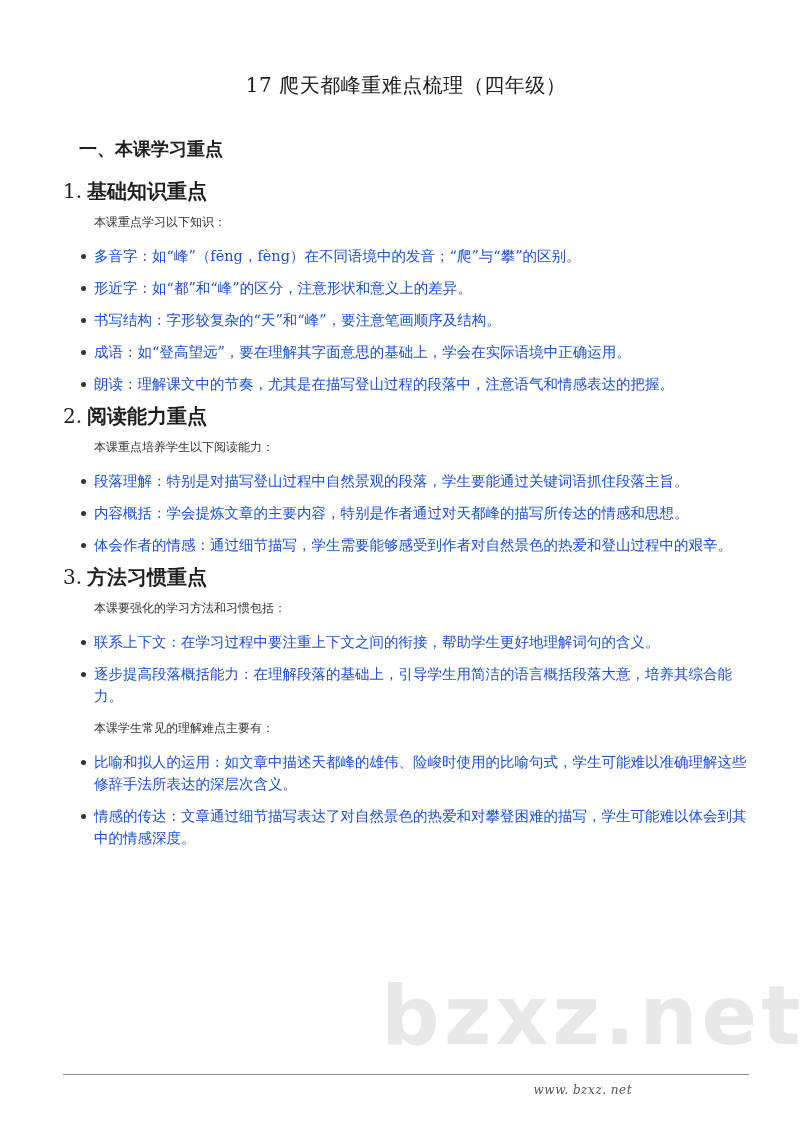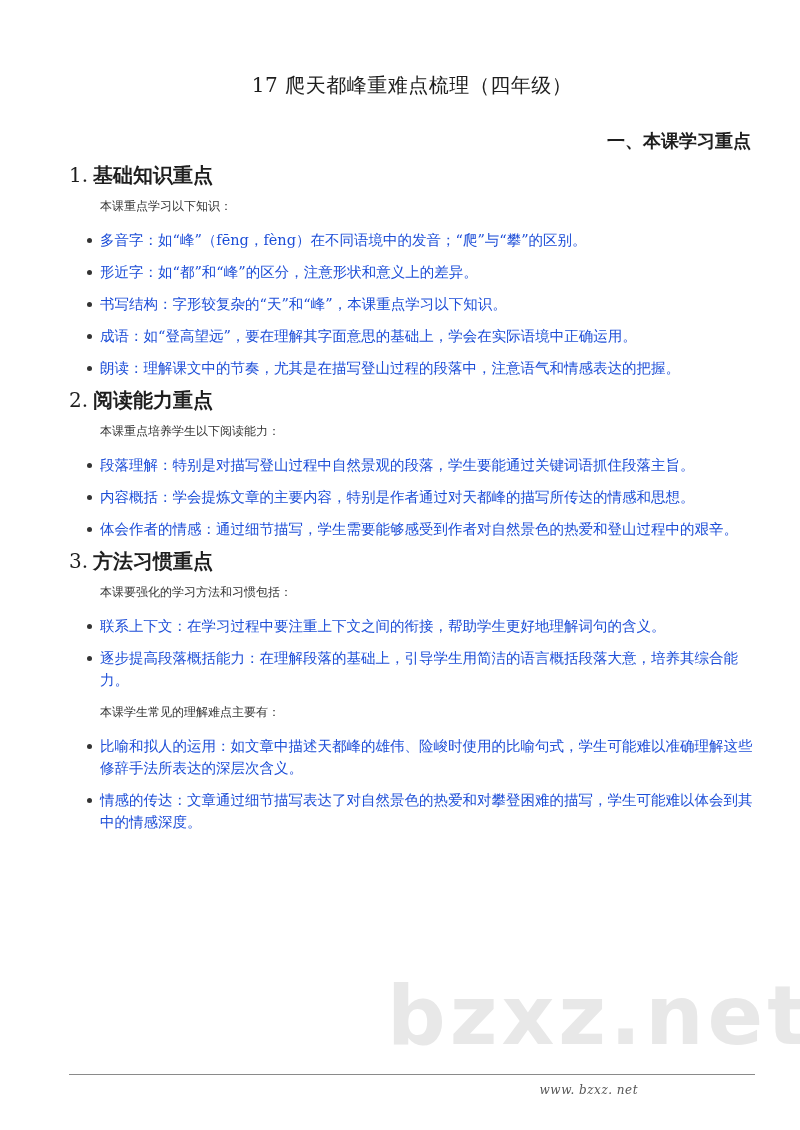--- a/index.html
+++ b/index.html
@@ -10,21 +10,21 @@
   body {
     width: 800px;
     height: 1130px;
     position: relative;
     overflow: hidden;
     font-family: "DejaVu Serif", "Liberation Serif", serif;
     color: #2a2a2a;
   }
   .page {
     position: absolute;
-    left: 12px; top: 0;
+    left: 6px; top: 0;
     width: 684px;
     height: 1130px;
   }
   .doc-title {
     position: absolute;
     top: 72px;
     left: 0;
     width: 800px;
     text-align: center;
     font-size: 20px;
@@ -35,24 +35,23 @@
     position: absolute;
     left: 57px;
     top: 118px;
     width: 690px;
   }
   .h1 {
     font-size: 18px;
     font-weight: bold;
     font-family: "DejaVu Sans", "Liberation Sans", sans-serif;
     color: #1e1e1e;
-    margin: 8px;
+    margin: 16px;
     height: 30px;
     line-height: 30px;
-    text-align: right;
   }
   .h2 {
     font-size: 20px;
     font-weight: bold;
     font-family: "DejaVu Sans", "Liberation Sans", sans-serif;
     color: #1e1e1e;
     margin-top: 4px;
     height: 22px;
     line-height: 22px;
   }
@@ -139,21 +138,21 @@
 
     <div class="h1">一、本课学习重点</div>
 
     <div class="h2">
       <span class="num">1.</span><span>基础知识重点</span>
     </div>
     <div class="intro">本课重点学习以下知识：</div>
     <ul class="bullets">
       <li><span class="dot"></span><span>多音字：如“峰”（fēng，fèng）在不同语境中的发音；“爬”与“攀”的区别。</span></li>
       <li><span class="dot"></span><span>形近字：如“都”和“峰”的区分，注意形状和意义上的差异。</span></li>
-      <li><span class="dot"></span><span>书写结构：字形较复杂的“天”和“峰”，本课重点学习以下知识。</span></li>
+      <li><span class="dot"></span><span>书写结构：字形较复杂的“天”和“峰”，要注意笔画顺序及结构。</span></li>
       <li><span class="dot"></span><span>成语：如“登高望远”，要在理解其字面意思的基础上，学会在实际语境中正确运用。</span></li>
       <li><span class="dot"></span><span>朗读：理解课文中的节奏，尤其是在描写登山过程的段落中，注意语气和情感表达的把握。</span></li>
     </ul>
 
     <div class="h2">
       <span class="num">2.</span><span>阅读能力重点</span>
     </div>
     <div class="intro">本课重点培养学生以下阅读能力：</div>
     <ul class="bullets">
       <li><span class="dot"></span><span>段落理解：特别是对描写登山过程中自然景观的段落，学生要能通过关键词语抓住段落主旨。</span></li>

